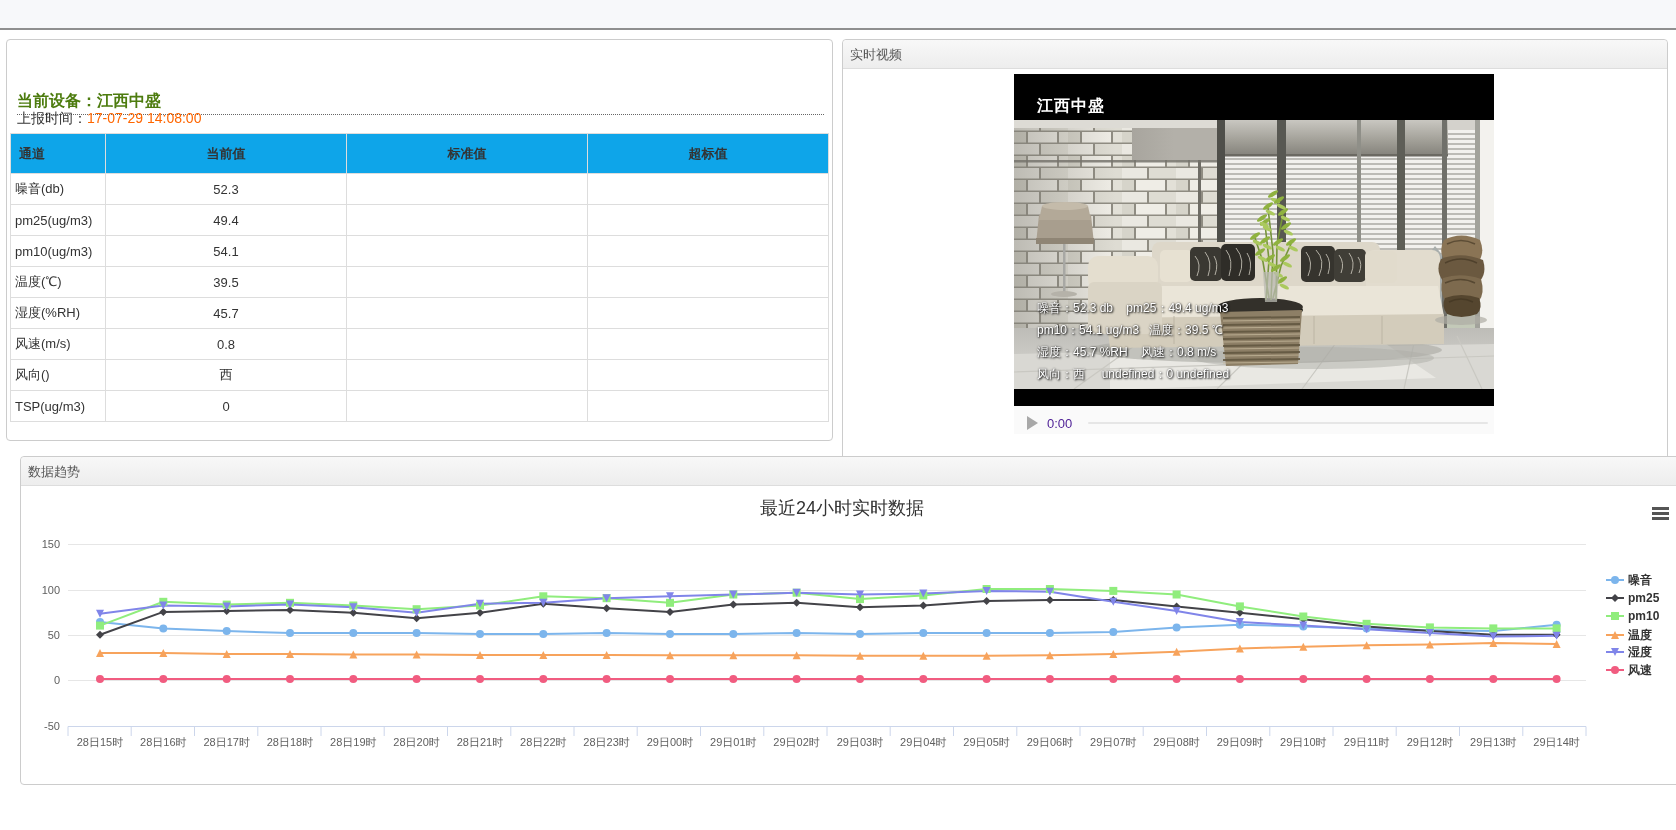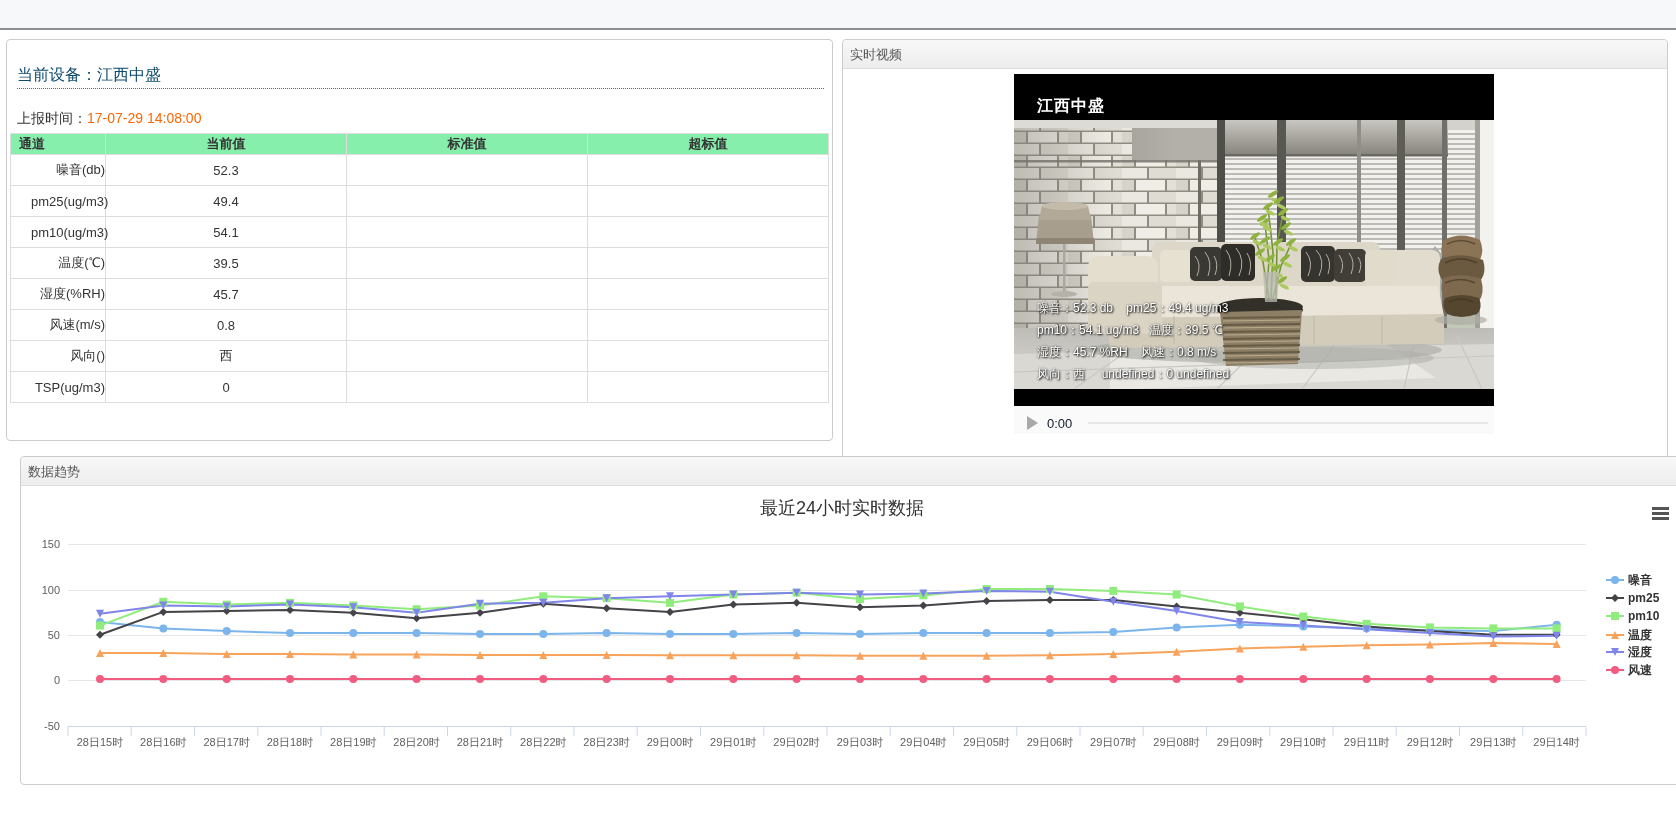--- a/index.html
+++ b/index.html
@@ -6,41 +6,41 @@
 html,body { width:1676px; height:830px; background:#ffffff;
   font-family:"Liberation Sans", sans-serif; position:relative; overflow:hidden; }
 .topbar { position:absolute; left:0; top:0; width:1676px; height:30px;
   background:#f7f8fa; border-bottom:2px solid #8f8f8f; }
 .panel { position:absolute; background:#fff; border:1px solid #cccccc; border-radius:4px; }
 .ph { height:29px; background:linear-gradient(#f8f8f8,#ededed); border-bottom:1px solid #dddddd;
   border-radius:4px 4px 0 0; font-size:13px; color:#555; line-height:29px; padding-left:7px; }
 .pleft  { left:6px;  top:39px; width:827px; height:402px; }
 .pright { left:842px; top:39px; width:826px; height:482px; }
 .pbot   { left:6px;  top:456px; width:1662px; height:329px;margin-left:14px; }
-.dev { position:absolute; left:10px; right:8px; top:24px; height:25px;
-  font-size:16px; color:#0c4a6e; line-height:22px; border-bottom:1px dotted #666; }
+.dev { position:absolute; left:10px; right:8px; top:50px; height:25px;
+  font-size:16px; color:#4d7c0f; line-height:22px; border-bottom:1px dotted #666;font-weight:bold; }
 .rep { position:absolute; left:10px; top:65px; height:26px; font-size:14px;
   color:#333; line-height:26px; }
 .rep span { color:#ff6600; }
 table.mon { position:absolute; left:3px; top:93px; width:818px;
   border-collapse:collapse; font-size:13px; color:#333; table-layout:fixed; }
 table.mon th, table.mon td { border:1px solid #ddd; text-align:center; }
-table.mon th { background:#86efac; height:21px; font-weight:bold; }
+table.mon th { background:#0ea5e9; height:40px; font-weight:bold; }
 table.mon td { height:31px; font-weight:normal; }
-table.mon .c1 { text-align:right; padding-left:20px; }
+table.mon .c1 { text-align:left; padding-left:4px; }
 table.mon th.c1 { text-align:left; padding-left:8px; }
 .video { position:absolute; left:171px; top:34px; width:480px; height:360px; background:#000; }
 .vtitle { position:absolute; left:23px; top:22px; color:#fff; font-size:16px; font-weight:bold; letter-spacing:1px; }
 .vimg { position:absolute; left:0; top:46px; width:480px; height:269px; }
 .vstats { position:absolute; left:23px; top:223px; width:440px; color:#fff; font-size:12px;
   line-height:22px; text-shadow:1px 1px 2px rgba(0,0,0,0.95), 0 0 2px rgba(0,0,0,0.7); }
 .vctrl { position:absolute; left:0; top:332px; width:480px; height:28px; background:#fafafa; }
 .vplay { position:absolute; left:13px; top:10px; width:0; height:0;
   border-left:11px solid #a8a8a8; border-top:7px solid transparent; border-bottom:7px solid transparent; }
-.vtime { position:absolute; left:33px; top:10px; font-size:13px; color:#0f172a; }
+.vtime { position:absolute; left:33px; top:10px; font-size:13px; color:#4c1d95; }
 .vbar { position:absolute; left:74px; right:6px; top:16px; height:2px; background:#e6e6e6; border-radius:2px; }
 .chartwrap { position:absolute; left:3px; top:28px; }
 </style>
 </head>
 <body>
 <div class="topbar"></div>
 
 <div class="panel pleft">
   <div class="dev">当前设备：江西中盛</div>
   <div class="rep">上报时间：<span>17-07-29 14:08:00</span></div>

